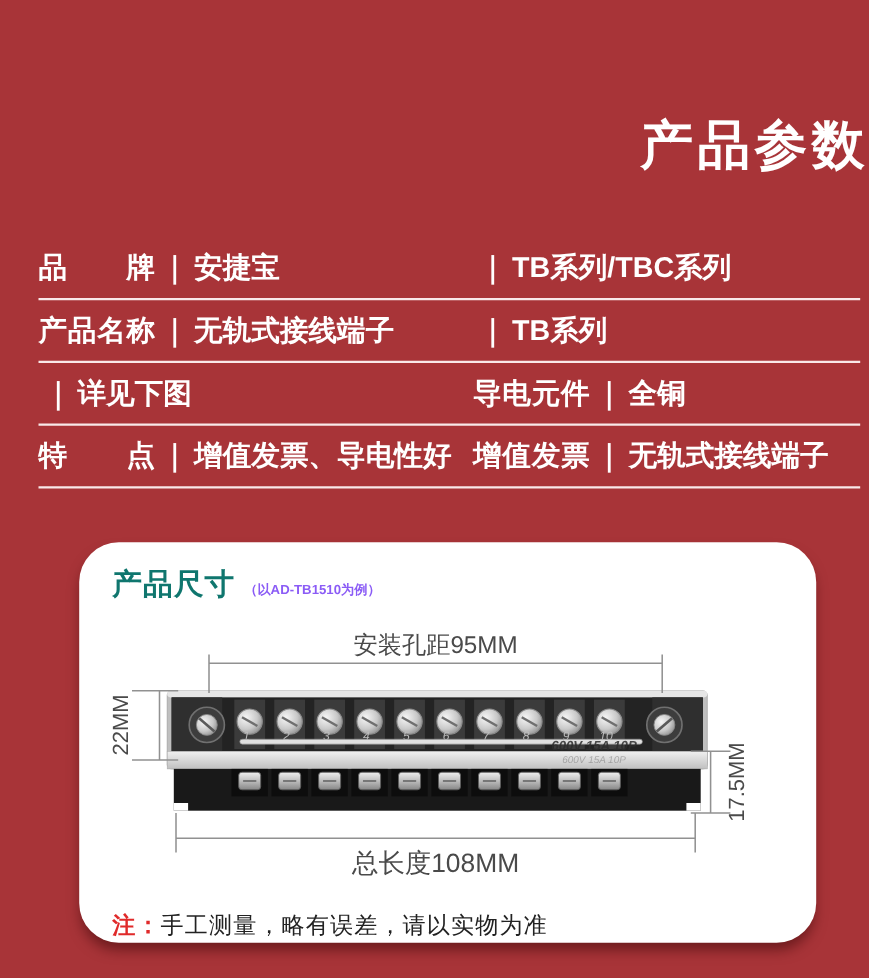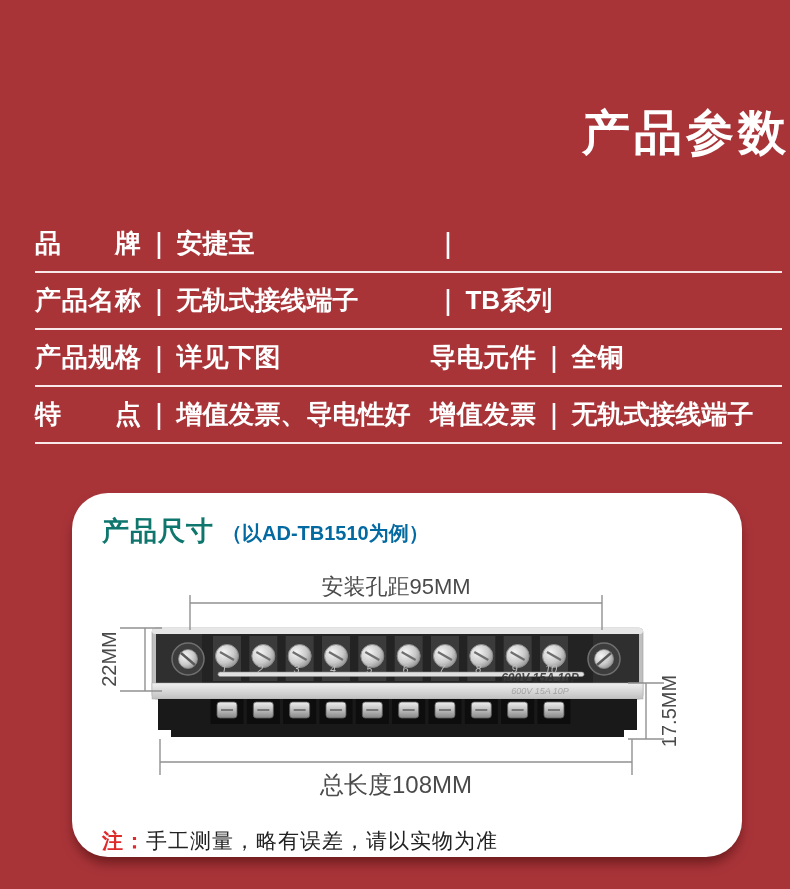--- a/index.html
+++ b/index.html
@@ -14,57 +14,57 @@
   .spec-cell{display:flex;align-items:center;color:#ffffff;font-weight:700;font-size:26px;white-space:nowrap;}
   .spec-cell.c-left{width:395px;flex:0 0 395px;}
   .spec-cell.c-right{flex:1;}
   .spec-label{display:inline-block;width:106px;text-align:justify;text-align-last:justify;}
   .spec-divider{margin:0 5px;font-weight:700;}
   
   .size-card{position:absolute;left:72px;top:493px;width:670px;height:364px;background:#ffffff;
              border-radius:36px;box-shadow:0 8px 12px -2px rgba(60,8,10,0.55);}
   .card-header{position:absolute;left:30px;top:20px;display:flex;align-items:baseline;}
   .card-title{font-size:27px;font-weight:800;color:#0f766e;letter-spacing:1px;}
-  .card-subtitle{font-size:20px;font-weight:600;color:#0369a1;margin-left:8px;}
+  .card-subtitle{font-size:12px;font-weight:600;color:#8b5cf6;margin-left:8px;}
   .diagram-svg{position:absolute;left:0;top:0;width:670px;height:364px;}
   .note-row{position:absolute;left:30px;top:334px;font-size:21px;color:#222222;letter-spacing:1px;}
   .note-prefix{color:#E02A2A;font-weight:700;}
 </style>
 </head>
 <body>
 
 <div class="page">
 
   <div class="main-title">产品参数</div>
 
   <div class="spec-table">
     <div class="spec-row">
       <div class="spec-cell c-left">
         <span class="spec-label">品牌</span>
         <span class="spec-divider">｜</span>
         <span class="spec-value">安捷宝</span>
       </div>
       <div class="spec-cell c-right">
         <span class="spec-divider">｜</span>
+        <span class="spec-value">TB系列/TBC系列</span>
       </div>
     </div>
     <div class="spec-row">
       <div class="spec-cell c-left">
         <span class="spec-label">产品名称</span>
         <span class="spec-divider">｜</span>
         <span class="spec-value">无轨式接线端子</span>
       </div>
       <div class="spec-cell c-right">
         <span class="spec-divider">｜</span>
         <span class="spec-value">TB系列</span>
       </div>
     </div>
     <div class="spec-row">
       <div class="spec-cell c-left">
-        <span class="spec-label">产品规格</span>
         <span class="spec-divider">｜</span>
         <span class="spec-value">详见下图</span>
       </div>
       <div class="spec-cell c-right">
         <span class="spec-label">导电元件</span>
         <span class="spec-divider">｜</span>
         <span class="spec-value">全铜</span>
       </div>
     </div>
     <div class="spec-row">

